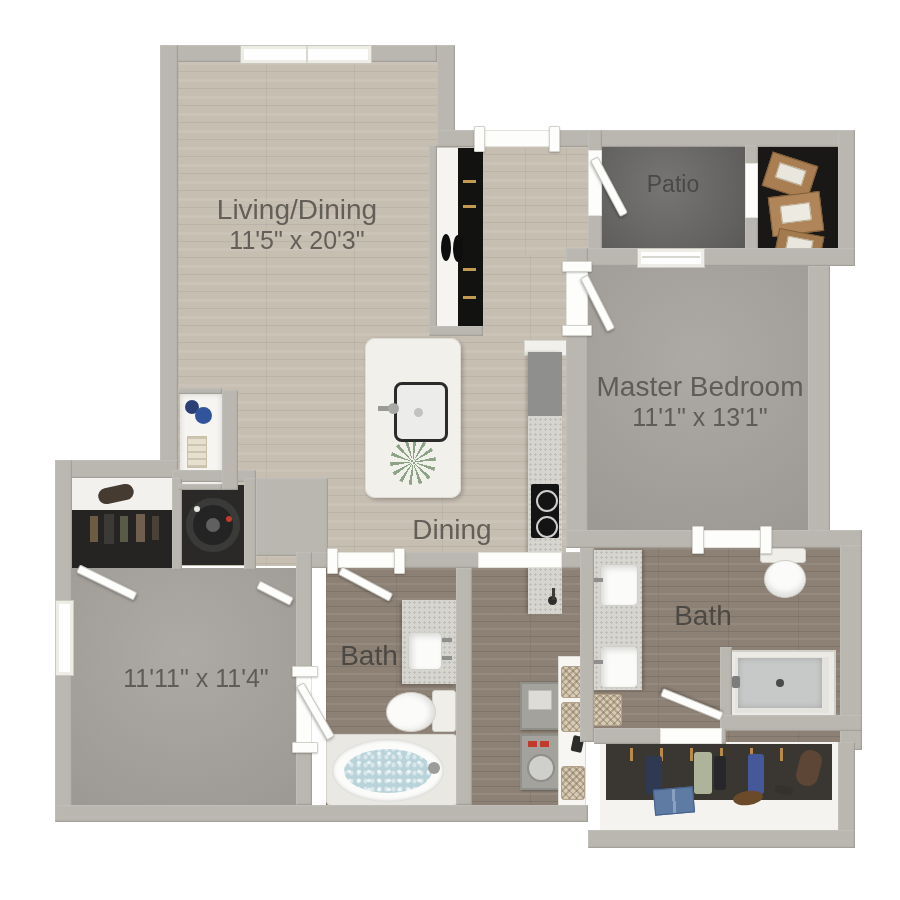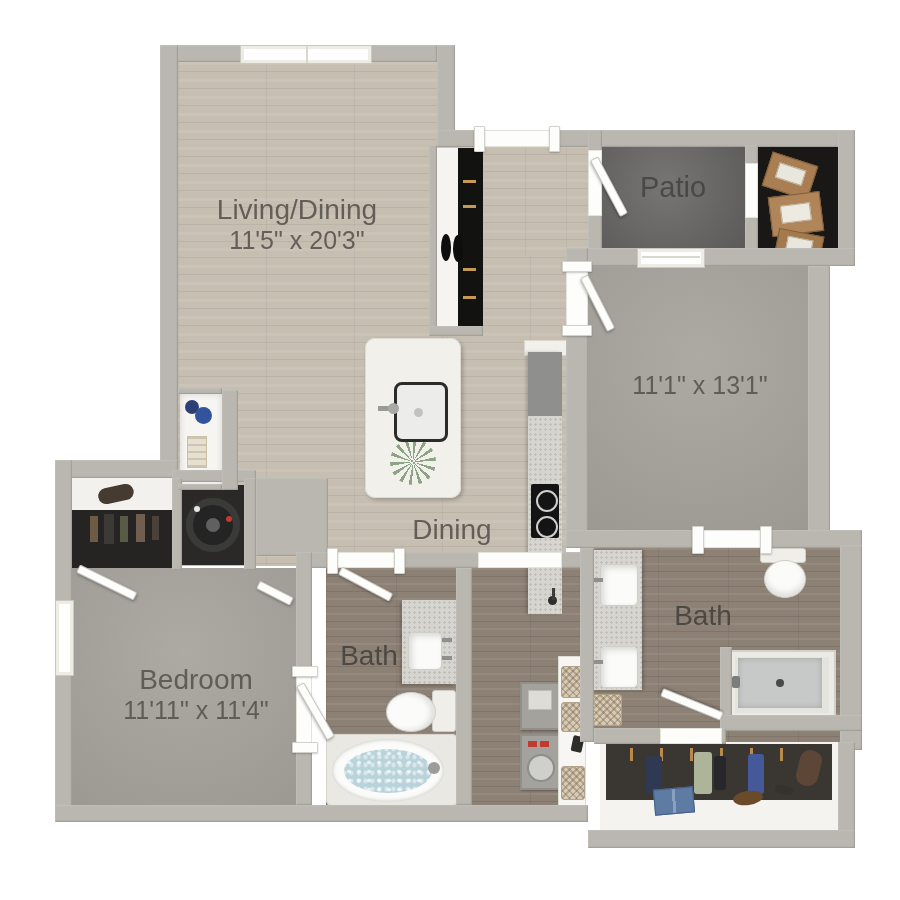--- a/index.html
+++ b/index.html
@@ -237,32 +237,32 @@
   <div class="leaf" style="left:300px;top:680px;width:60px;transform:rotate(60deg);"></div>
   <div class="leaf" style="left:78px;top:564px;width:62px;transform:rotate(26deg);"></div>
   <div class="leaf" style="left:258px;top:580px;width:36px;transform:rotate(27deg);"></div>
   <div class="leaf" style="left:722px;top:712px;width:63px;transform:rotate(202deg);"></div>
 
   <div class="label" style="left:172px;top:194px;width:250px;">
     <div class="nm">Living/Dining</div>
     <div class="dm">11'5" x 20'3"</div>
   </div>
   <div class="label" style="left:600px;top:171px;width:146px;color:#3f3f3f;opacity:.8;">
-    <div class="nm" style="font-size:29px;">Patio</div>
+    <div class="nm" style="font-size:23px;">Patio</div>
   </div>
   <div class="label" style="left:588px;top:371px;width:224px;">
+    <div class="nm">Master Bedroom</div>
     <div class="dm">11'1" x 13'1"</div>
   </div>
   <div class="label" style="left:390px;top:514px;width:124px;">
     <div class="nm">Dining</div>
   </div>
   <div class="label" style="left:328px;top:640px;width:82px;color:#44413d;">
     <div class="nm">Bath</div>
   </div>
   <div class="label" style="left:659px;top:600px;width:88px;color:#44413d;">
     <div class="nm">Bath</div>
   </div>
   <div class="label" style="left:80px;top:664px;width:232px;">
-    <div class="nm">Bedroom</div>
     <div class="dm">11'11" x 11'4"</div>
   </div>
 
 </div>
 
 </body></html>

